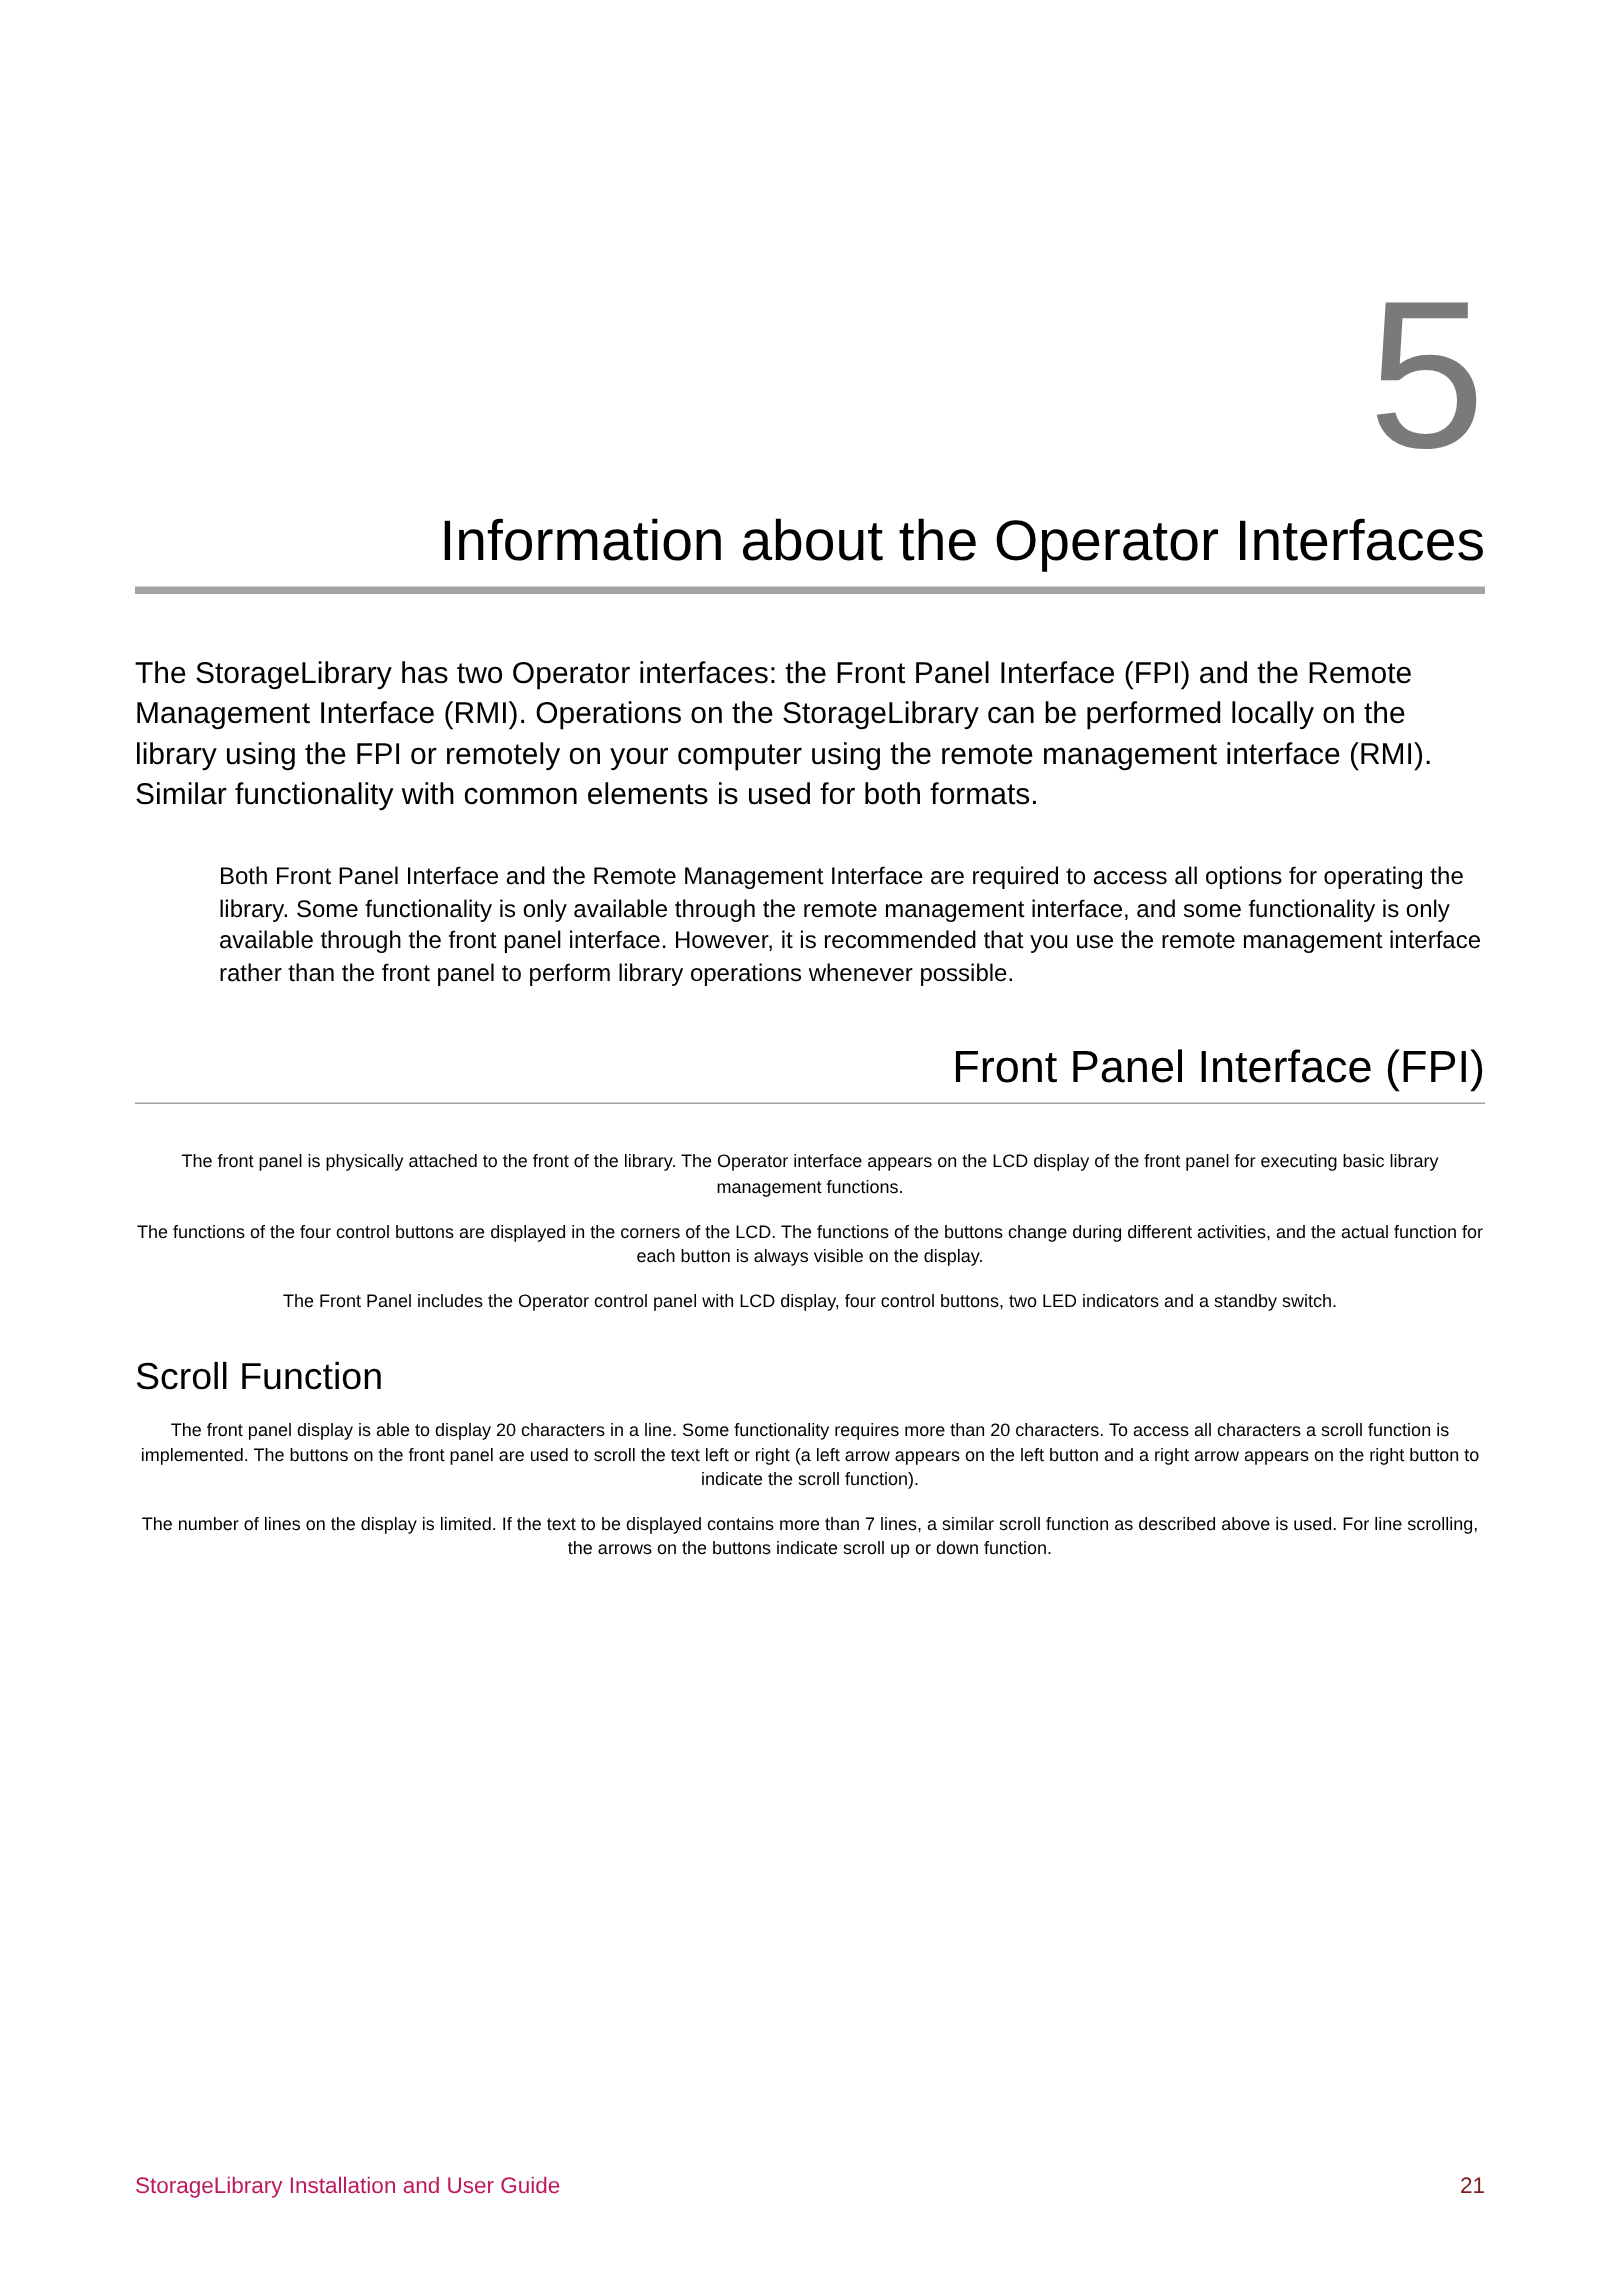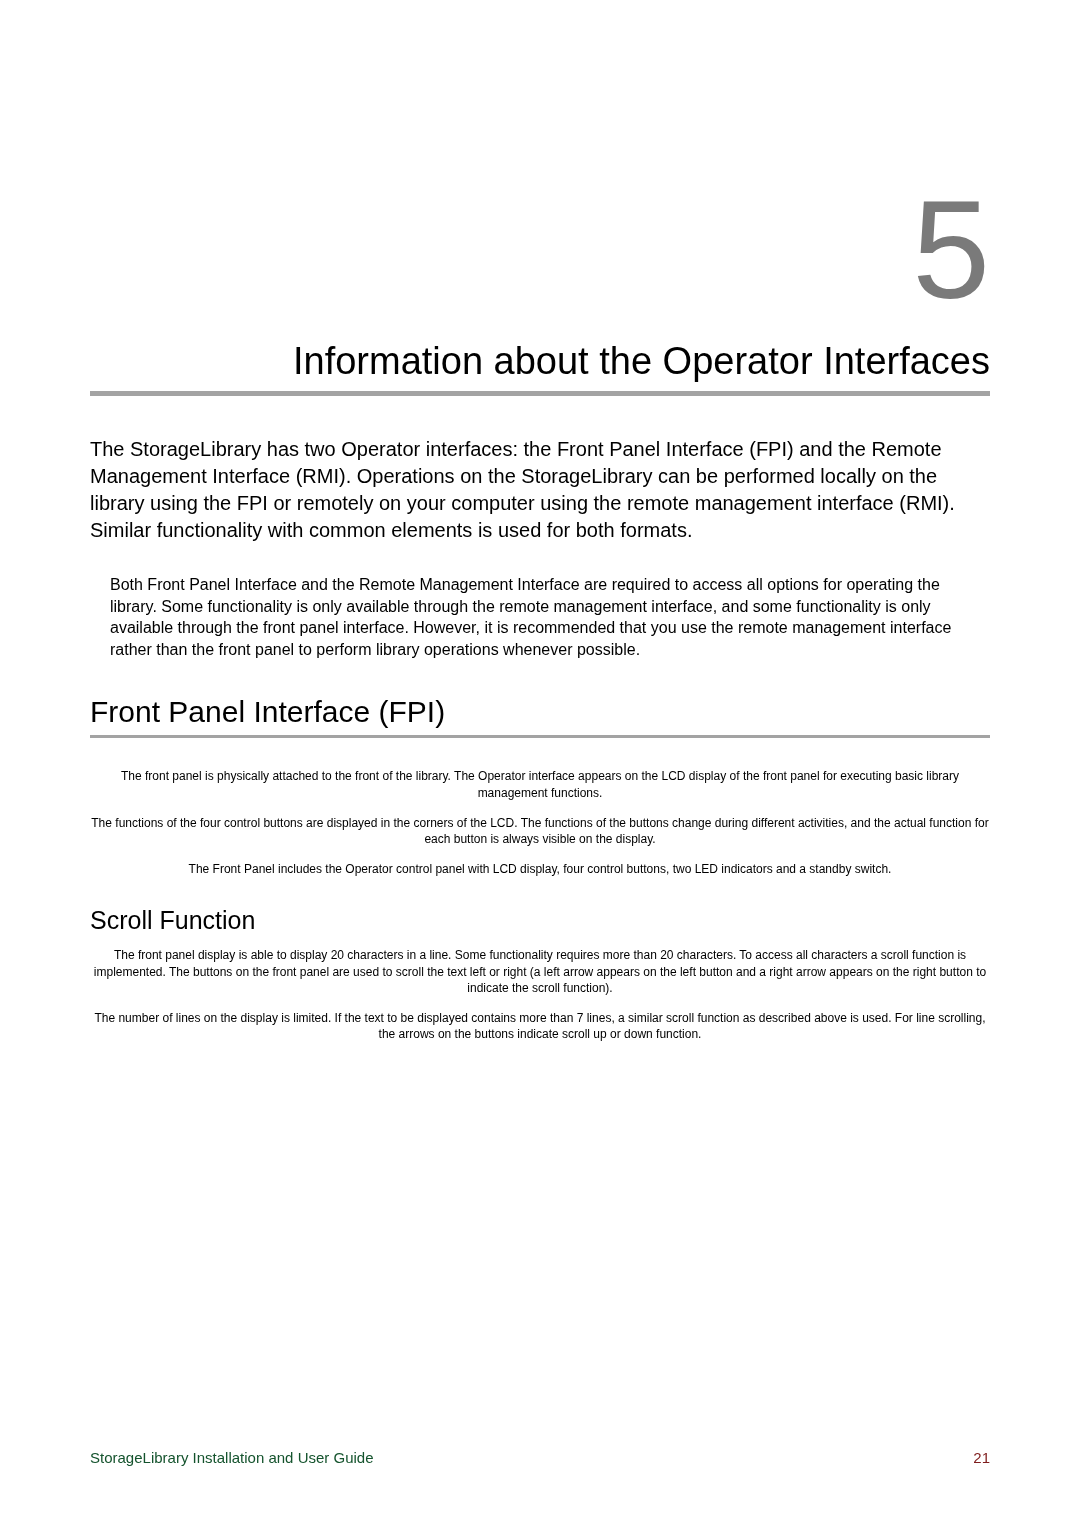--- a/index.html
+++ b/index.html
@@ -58,29 +58,31 @@
     .note-left {
       width: 160px;
       display: flex;
       align-items: flex-start;
       flex-shrink: 0;
     }
     .note-text {
       font-size: 16px;
       line-height: 1.35;
       flex: 1;
+      margin-left: 36px;
     }
     .section-h1 {
       font-size: 30px;
       font-weight: normal;
       color: #000000;
-      border-bottom: 3px solid #a3a3a3;
+      border-bottom: 1px solid #a3a3a3;
       padding-bottom: 6px;
       margin-bottom: 30px;
       font-family: Arial, sans-serif;
+      text-align: right;
     }
     .body-para {
       font-size: 12px;
       line-height: 1.35;
       margin-bottom: 14px;
       text-align: center;
     }
     .section-h2 {
       font-size: 25px;
       font-weight: normal;
@@ -92,21 +94,21 @@
     .footer {
       position: absolute;
       bottom: 60px;
       left: 90px;
       right: 90px;
       display: flex;
       justify-content: space-between;
       font-size: 15px;
     }
     .footer-left {
-      color: #14532d;
+      color: #be185d;
     }
     .footer-right {
       color: #7f1d1d;
     }
   </style>
 </head>
 <body>
 
 <div class="chapter-number">5</div>
 

